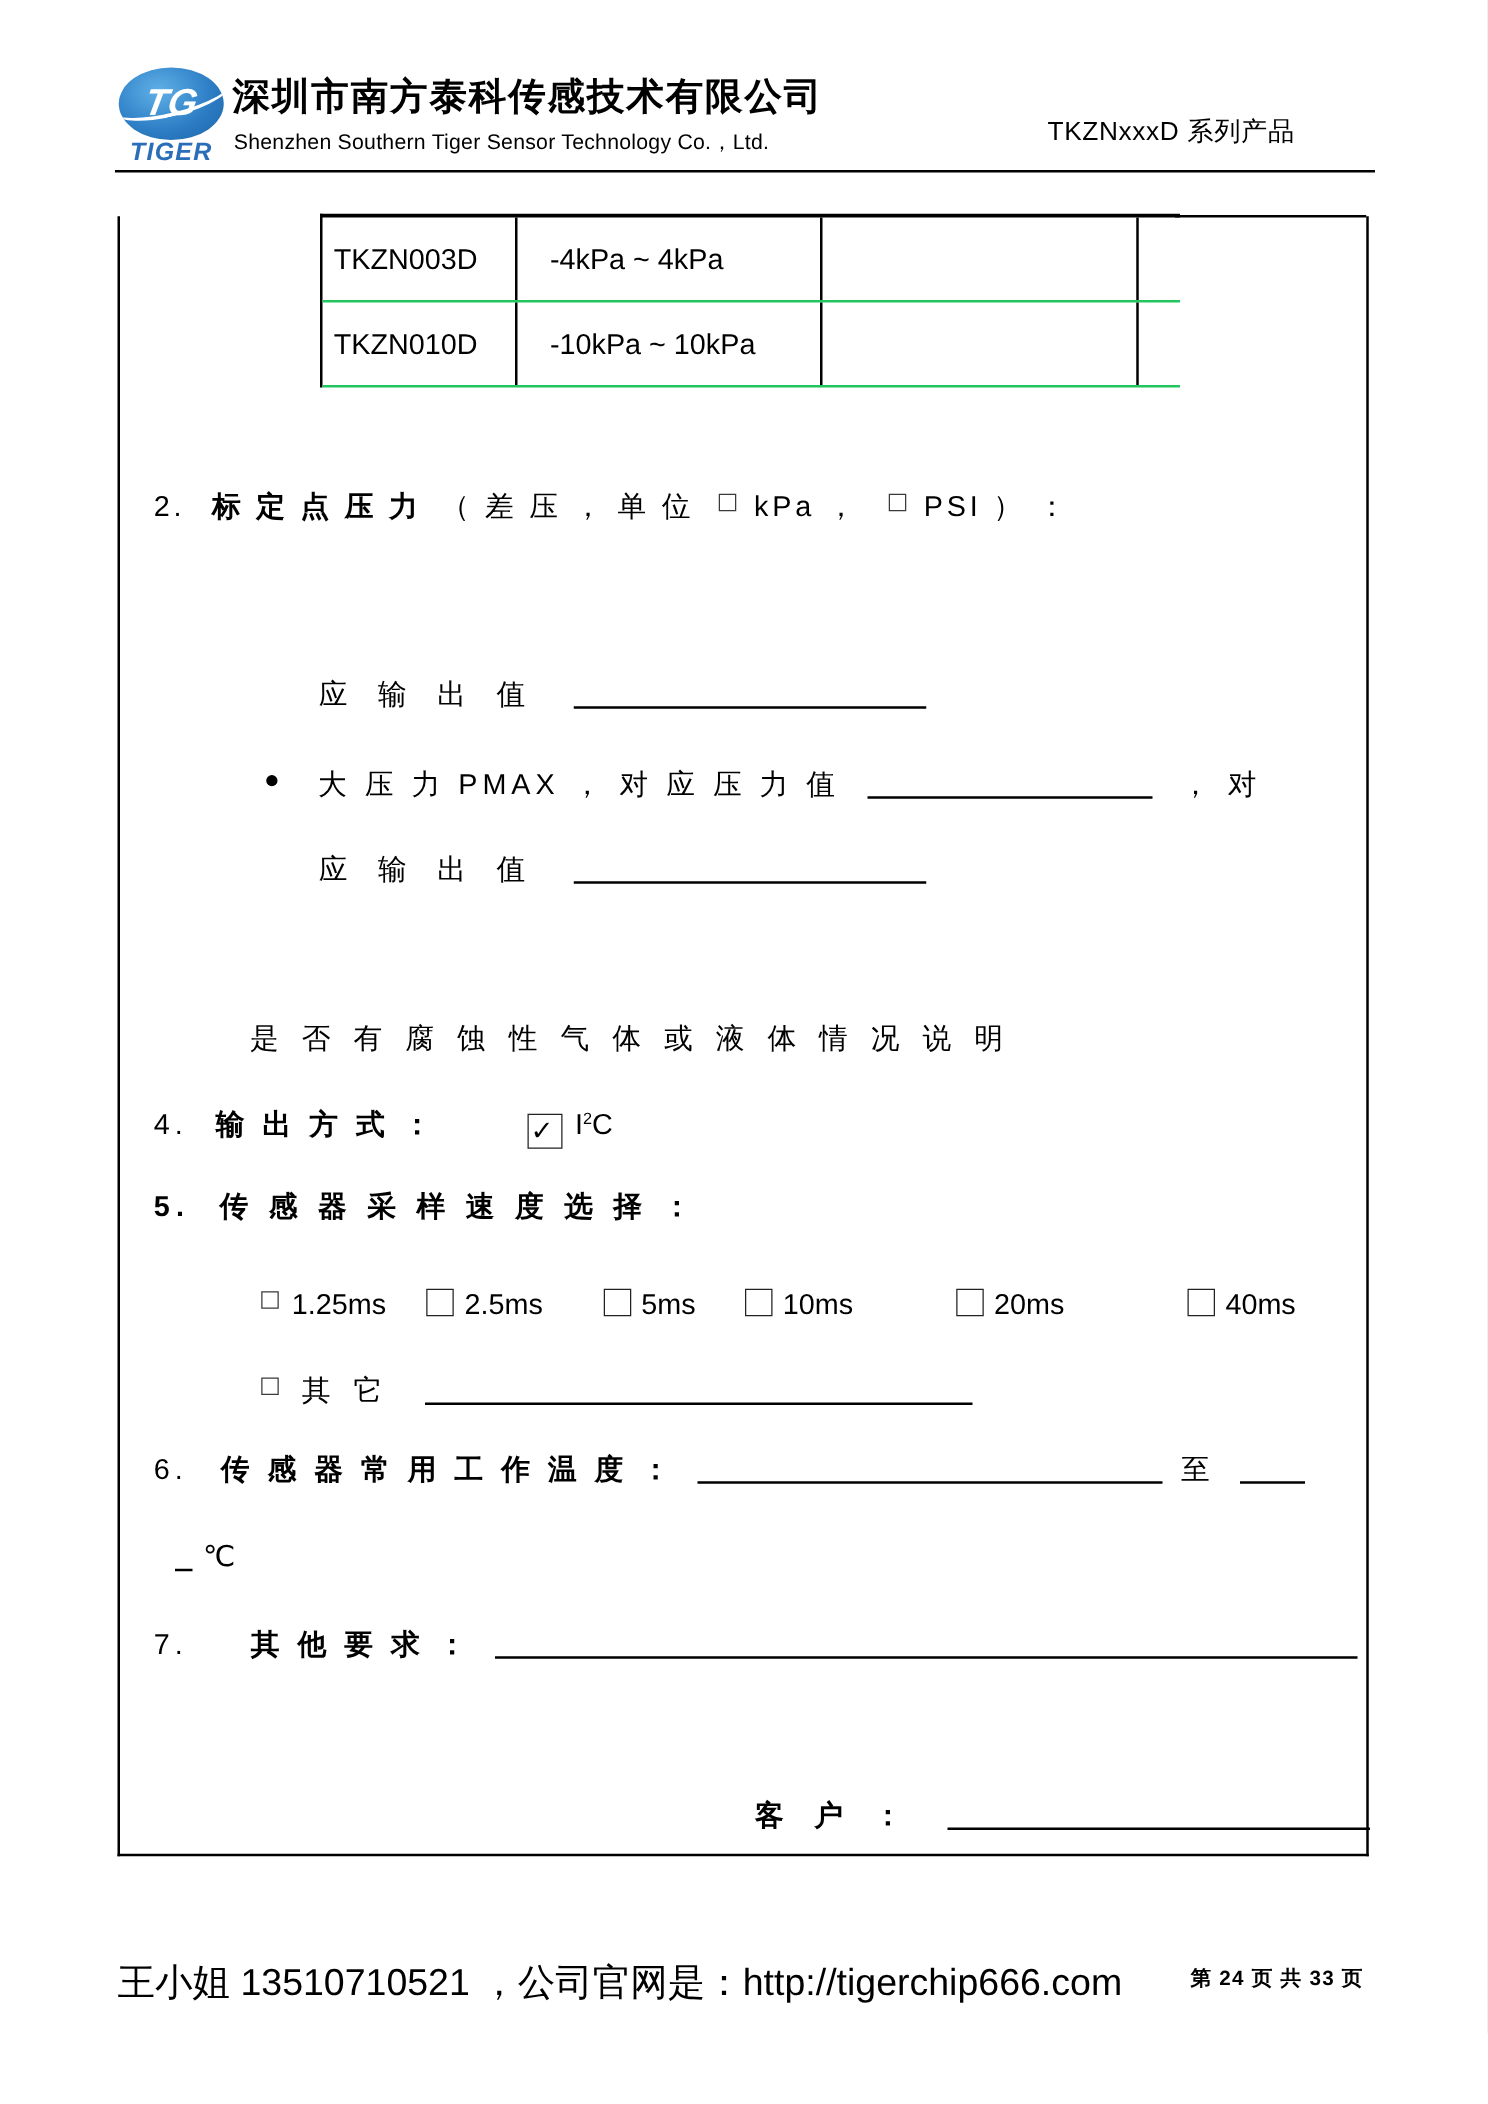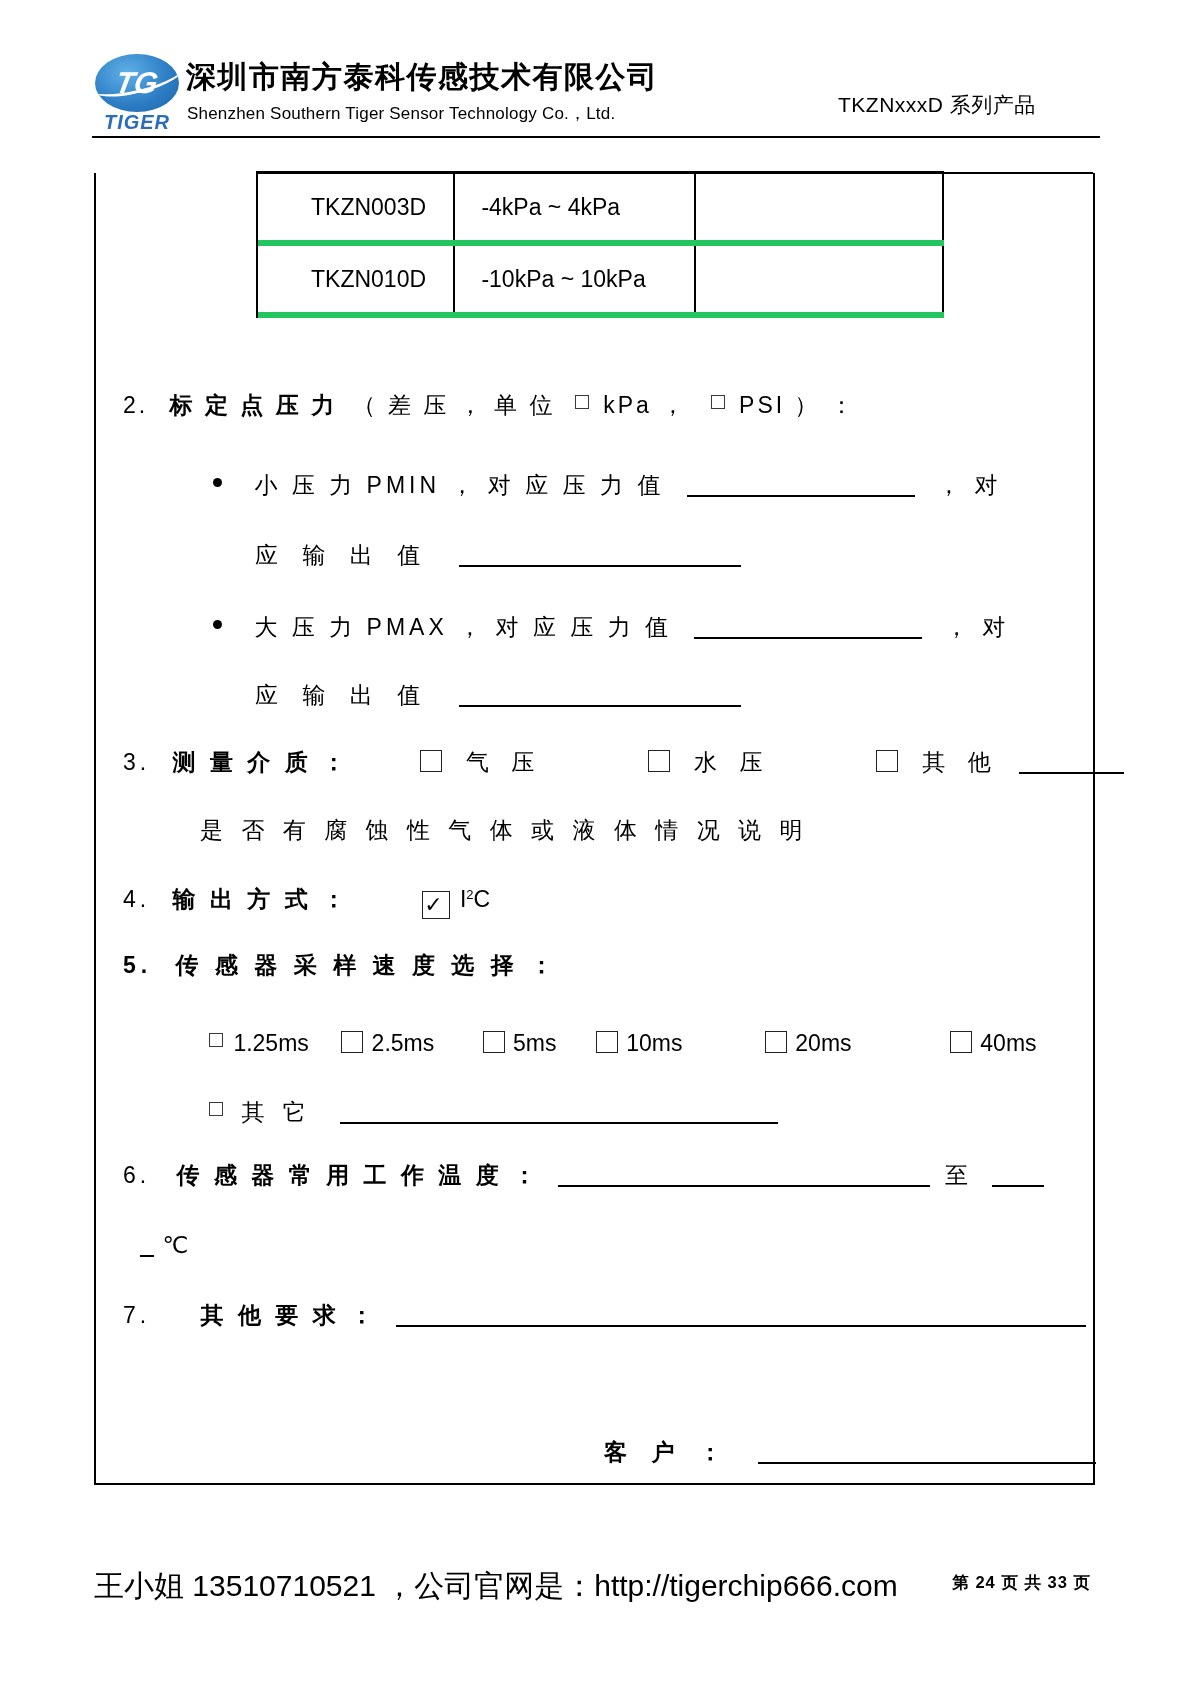--- a/index.html
+++ b/index.html
@@ -26,21 +26,21 @@
               font-weight:bold;font-style:italic;font-size:20px;letter-spacing:1px;}
   .company-cn{position:absolute;left:186px;top:57px;font-size:30px;font-weight:bold;letter-spacing:1.5px;}
   .company-en{position:absolute;left:187px;top:102px;font-size:17px;letter-spacing:0.2px;}
   .series{position:absolute;left:838px;top:91px;font-size:21px;letter-spacing:0.5px;}
   .header-rule{position:absolute;left:92px;top:136px;width:1008px;height:2px;background:#000;}
   
   .frame{position:absolute;left:94px;top:173px;width:997px;height:1310px;
          border-left:2px solid #000;border-right:2px solid #000;border-bottom:2px solid #000;}
   .frame-topline{position:absolute;left:940px;top:172px;width:153px;height:1.5px;background:#000;}
   .spec-table{position:absolute;left:256px;top:171px;width:686px;border-top:3px solid #000;border-left:2px solid #000;}
-  .trow{display:flex;height:66px;border-bottom:6px solid #22c55e;padding-left:44px;}
+  .trow{display:flex;height:66px;border-bottom:2px solid #22c55e;}
   .tcell{border-right:2px solid #000;display:flex;align-items:center;font-size:23px;box-sizing:border-box;}
   .c1{width:156px;padding-left:9px;}
   .c2{width:244px;padding-left:26px;}
   .c3{width:253px;}
   
   .footer-line{position:absolute;left:94px;font-size:30px;white-space:nowrap;}
   .page-num{position:absolute;right:99px;top:1572px;font-size:16.5px;letter-spacing:1px;font-weight:bold;}
   sup.i2c{font-size:13px;vertical-align:8px;}
 </style>
 </head>
@@ -77,53 +77,36 @@
   <div class="line ls3" style="left:123px;top:390px;">
     <span>2.</span>
     <span class="lbl" style="margin-left:12px;">标 定 点 压 力</span>
     <span style="margin-left:6px;">（ 差 压 ， 单 位</span>
     <span class="cb-xs" style="margin-left:10px;margin-right:5px;"></span>
     <span>kPa ，</span>
     <span class="cb-xs" style="margin-left:14px;margin-right:5px;"></span>
     <span>PSI ） ：</span>
   </div>
 
-  <div class="line ls4" style="left:213px;top:468px;">
-    <span class="dot"></span>
-    <span>小 压 力 PMIN ， 对 应 压 力 值</span>
-    <span class="ul" style="width:228px;margin-left:12px;"></span>
-    <span style="margin-left:12px;">， 对</span>
-  </div>
   <div class="line ls9" style="left:255px;top:538px;">
     <span>应 输 出 值</span>
     <span class="ul" style="width:282px;margin-left:14px;"></span>
   </div>
 
   <div class="line ls4" style="left:213px;top:610px;">
     <span class="dot"></span>
     <span>大 压 力 PMAX ， 对 应 压 力 值</span>
     <span class="ul" style="width:228px;margin-left:12px;"></span>
     <span style="margin-left:12px;">， 对</span>
   </div>
   <div class="line ls9" style="left:255px;top:678px;">
     <span>应 输 出 值</span>
     <span class="ul" style="width:282px;margin-left:14px;"></span>
   </div>
 
-  <div class="line ls4" style="left:123px;top:745px;">
-    <span>3.</span>
-    <span class="lbl" style="margin-left:12px;">测 量 介 质 ：</span>
-    <span class="cb-md" style="margin-left:60px;margin-right:14px;"></span>
-    <span class="ls8">气 压</span>
-    <span class="cb-md" style="margin-left:95px;margin-right:14px;"></span>
-    <span class="ls8">水 压</span>
-    <span class="cb-md" style="margin-left:95px;margin-right:14px;"></span>
-    <span class="ls8">其 他</span>
-    <span class="ul" style="width:105px;margin-left:10px;"></span>
-  </div>
   <div class="line ls6" style="left:200px;top:815px;">
     <span>是 否 有 腐 蚀 性 气 体 或 液 体 情 况 说 明</span>
   </div>
 
   <div class="line ls4" style="left:123px;top:880px;">
     <span>4.</span>
     <span class="lbl" style="margin-left:12px;">输 出 方 式 ：</span>
     <span class="cb-lg" style="margin-left:62px;">✓</span>
     <span style="letter-spacing:0;"><span>I</span><sup class="i2c">2</sup><span>C</span></span>
   </div>

